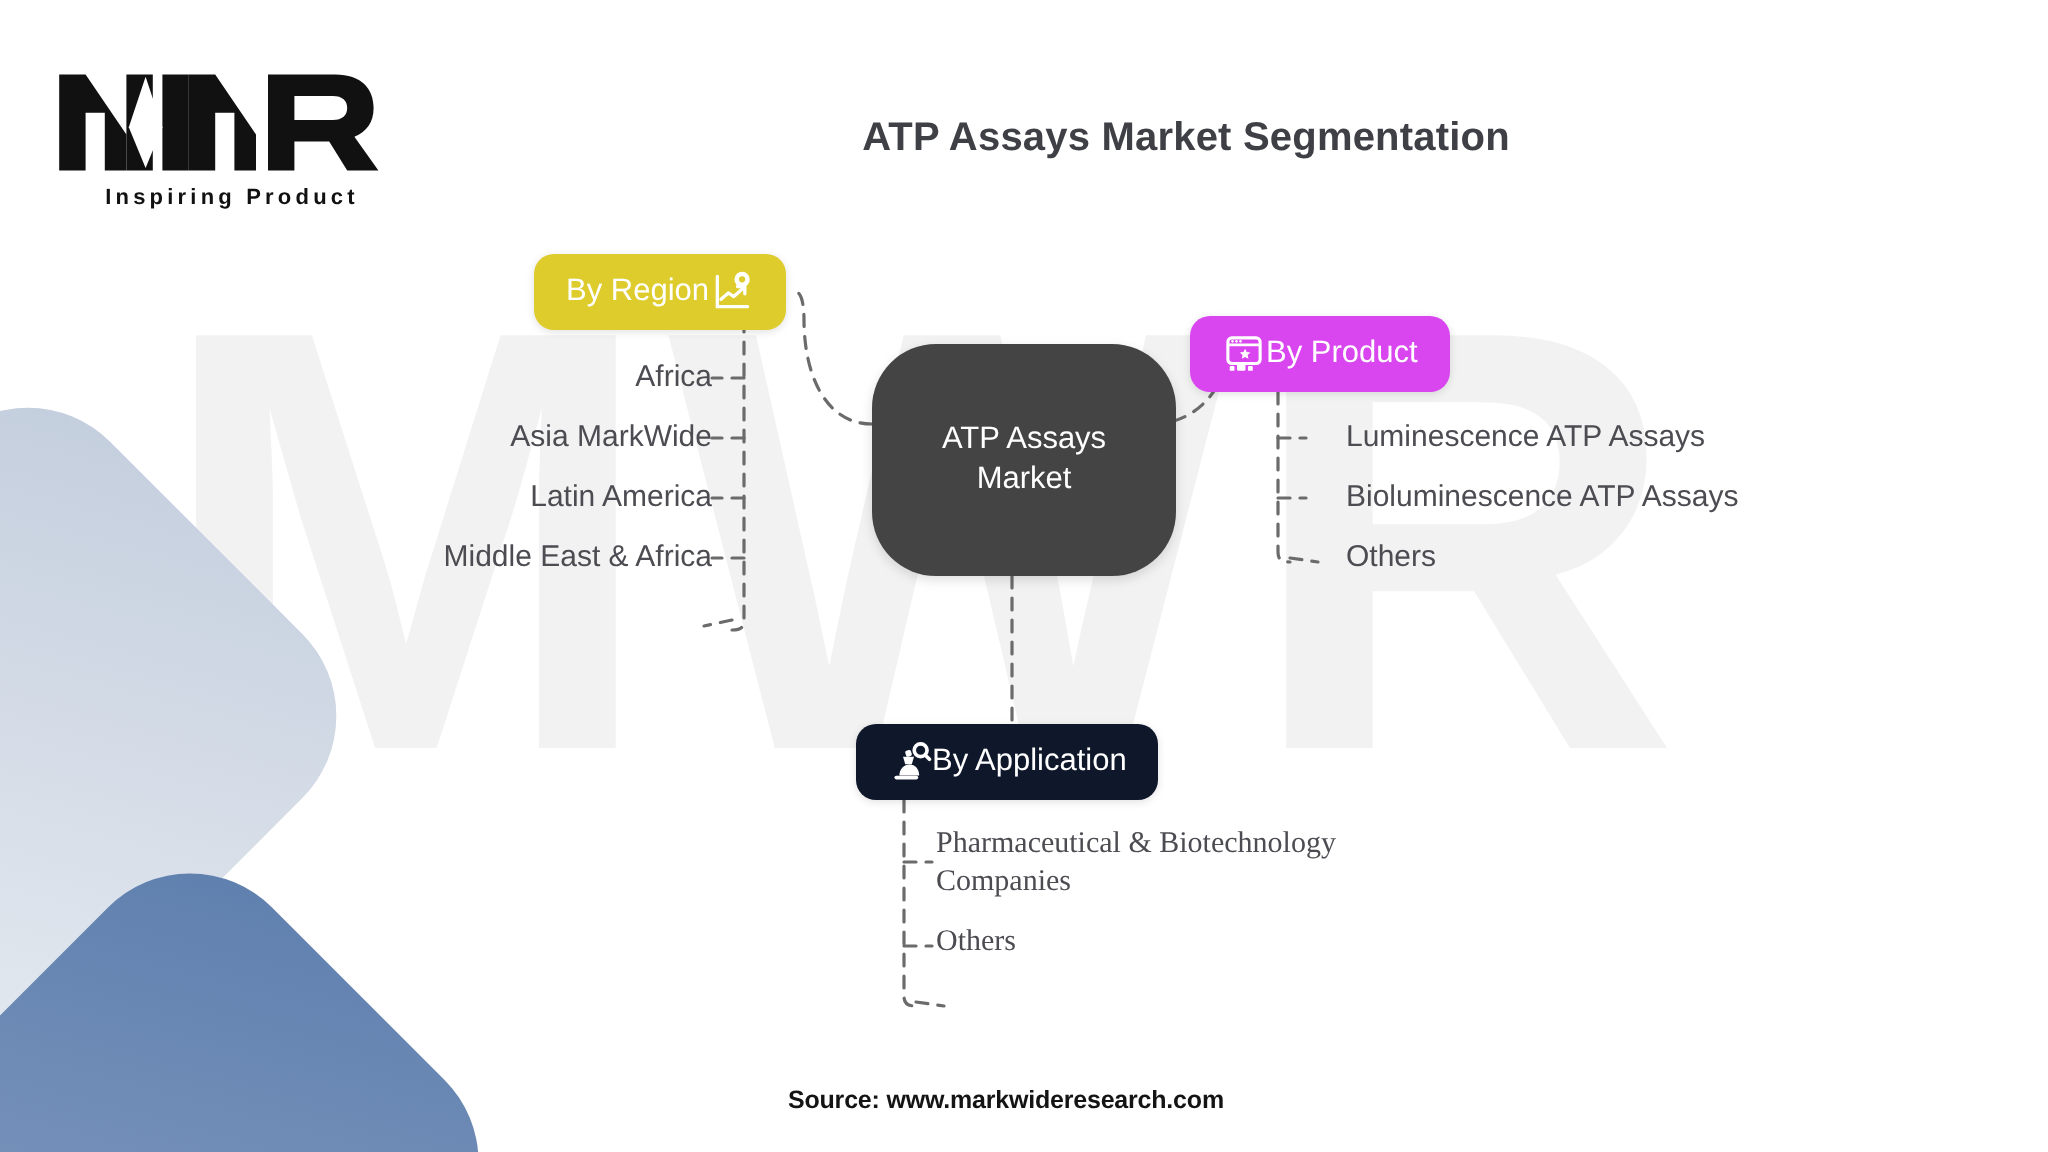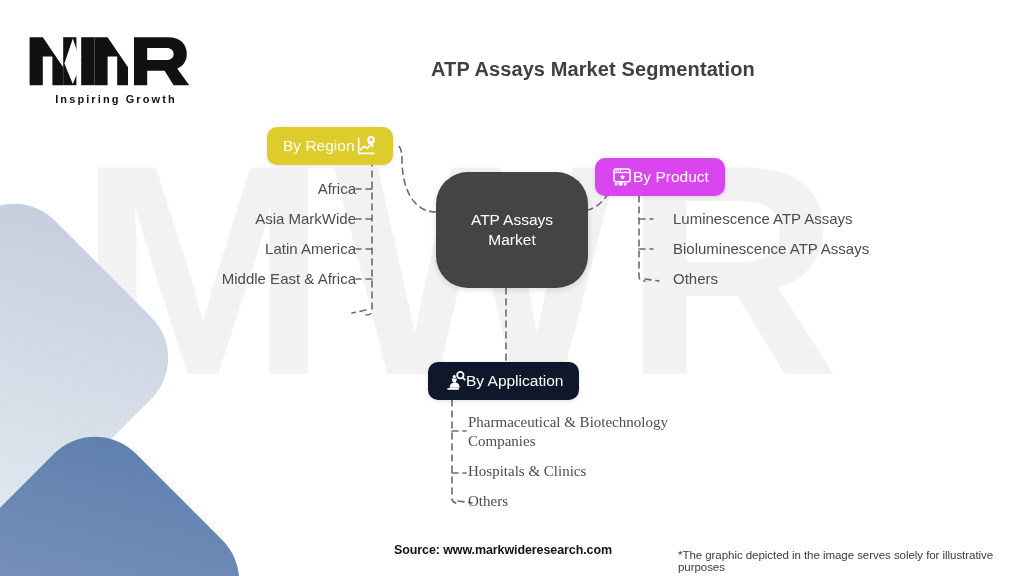--- a/index.html
+++ b/index.html
@@ -248,21 +248,21 @@
     <svg class="logo-mark" viewBox="0 0 300 100">
       <g fill="#111111">
         <path d="M6 92 L6 12 L28 12 L62 62 L62 92 L44 92 L44 44 L28 44 L28 92 Z"></path>
         <path d="M62 12 L84 12 L84 92 L62 92 Z"></path>
         <path d="M92 12 L114 12 L114 92 L92 92 Z"></path>
         <path d="M114 12 L136 12 L170 62 L170 92 L152 92 L152 44 L136 44 L136 92 L114 92 Z"></path>
         <path d="M180 12 L236 12 C258 12 268 24 268 40 C268 52 262 60 252 64 L272 92 L246 92 L231 68 L202 68 L202 92 L180 92 Z M202 30 L202 50 L234 50 C242 50 246 46 246 40 C246 34 242 30 234 30 Z"></path>
         <path d="M78 14 L92 56 L78 90 L64 56 Z" fill="#ffffff"></path>
       </g>
     </svg>
-    <div class="logo-tag">Inspiring Growth</div>
+    <div class="logo-tag">Inspiring Product</div>
   </div>
 
   <div class="title">
     <span>ATP Assays Market Segmentation</span>
   </div>
 
   <svg class="connectors" viewBox="0 0 1024 576">
     <g fill="none" stroke="#6b6b6b" stroke-width="1.6" stroke-dasharray="6 5" stroke-linecap="round">
 
       <path d="M436 212 C 412 212 402 186 402 160 C 402 150 400 146 398 146"></path>
@@ -351,20 +351,18 @@
   </div>
 
   <div class="leaf-list" id="product-list">
     <div class="leaf">Luminescence ATP Assays</div>
     <div class="leaf">Bioluminescence ATP Assays</div>
     <div class="leaf">Others</div>
   </div>
 
   <div class="leaf-list" id="application-list">
     <div class="leaf">Pharmaceutical &amp; Biotechnology Companies</div>
-    <div class="leaf">Hospitals &amp; Clinics</div>
     <div class="leaf">Others</div>
   </div>
 
   <div class="source">Source: www.markwideresearch.com</div>
-  <div class="disclaimer">*The graphic depicted in the image serves solely for illustrative purposes</div>
 
 </div>
 
 </body></html>

